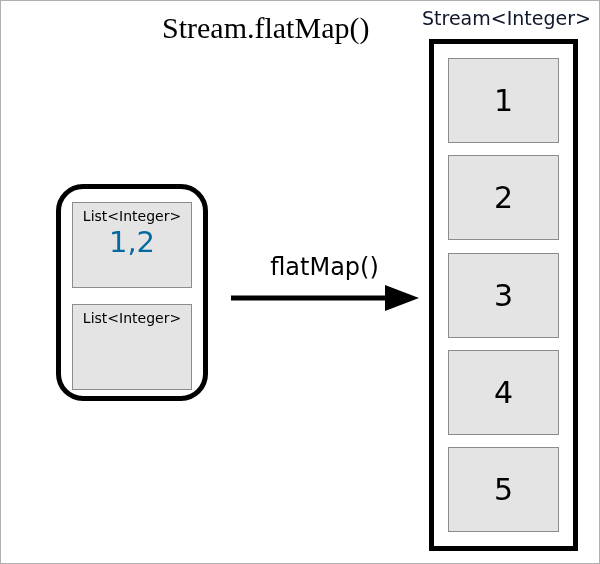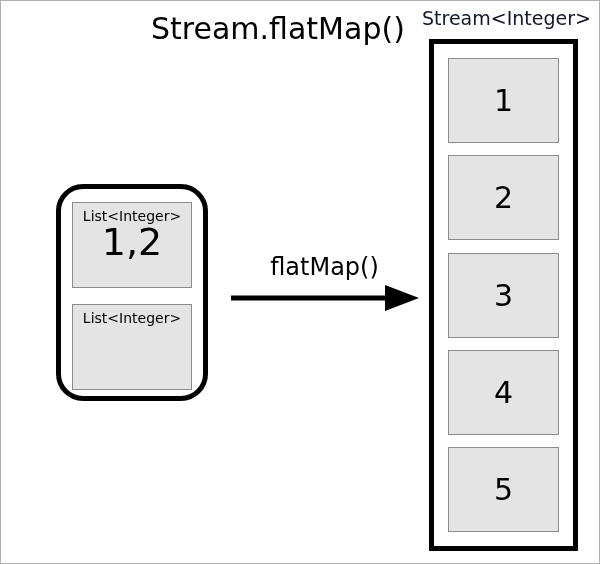--- a/index.html
+++ b/index.html
@@ -12,25 +12,26 @@
     position: relative;
     width: 600px;
     height: 564px;
     box-sizing: border-box;
     border: 1px solid #b0b0b0;
     background: #ffffff;
     overflow: hidden;
   }
   .title {
     position: absolute;
-    left: 150px;
+    left: 161px;
     top: 10px;
     font-size: 30px;
     color: #000000;
     white-space: nowrap;
+    font-family: Liberation Serif, serif;
   }
   .stream-label {
     position: absolute;
     font-size: 19px;
     color: #0f172a;
     white-space: nowrap;
   }
   .out-label { left: 421px; top: 6px; }
   .in-label  { left: 6px;  top: 150px; }
 
@@ -81,23 +82,23 @@
     justify-content: flex-start;
     padding-top: 5px;
   }
   .list-type {
     font-size: 14px;
     line-height: 17px;
     color: #000000;
     white-space: nowrap;
   }
   .list-values {
-    font-size: 38px;
+    font-size: 29px;
     line-height: 34px;
-    color: #000000;
+    color: #0369a1;
   }
 
   .op-label {
     position: absolute;
     left: 230px;
     top: 252px;
     width: 187px;
     text-align: center;
     font-size: 24px;
     color: #000000;

